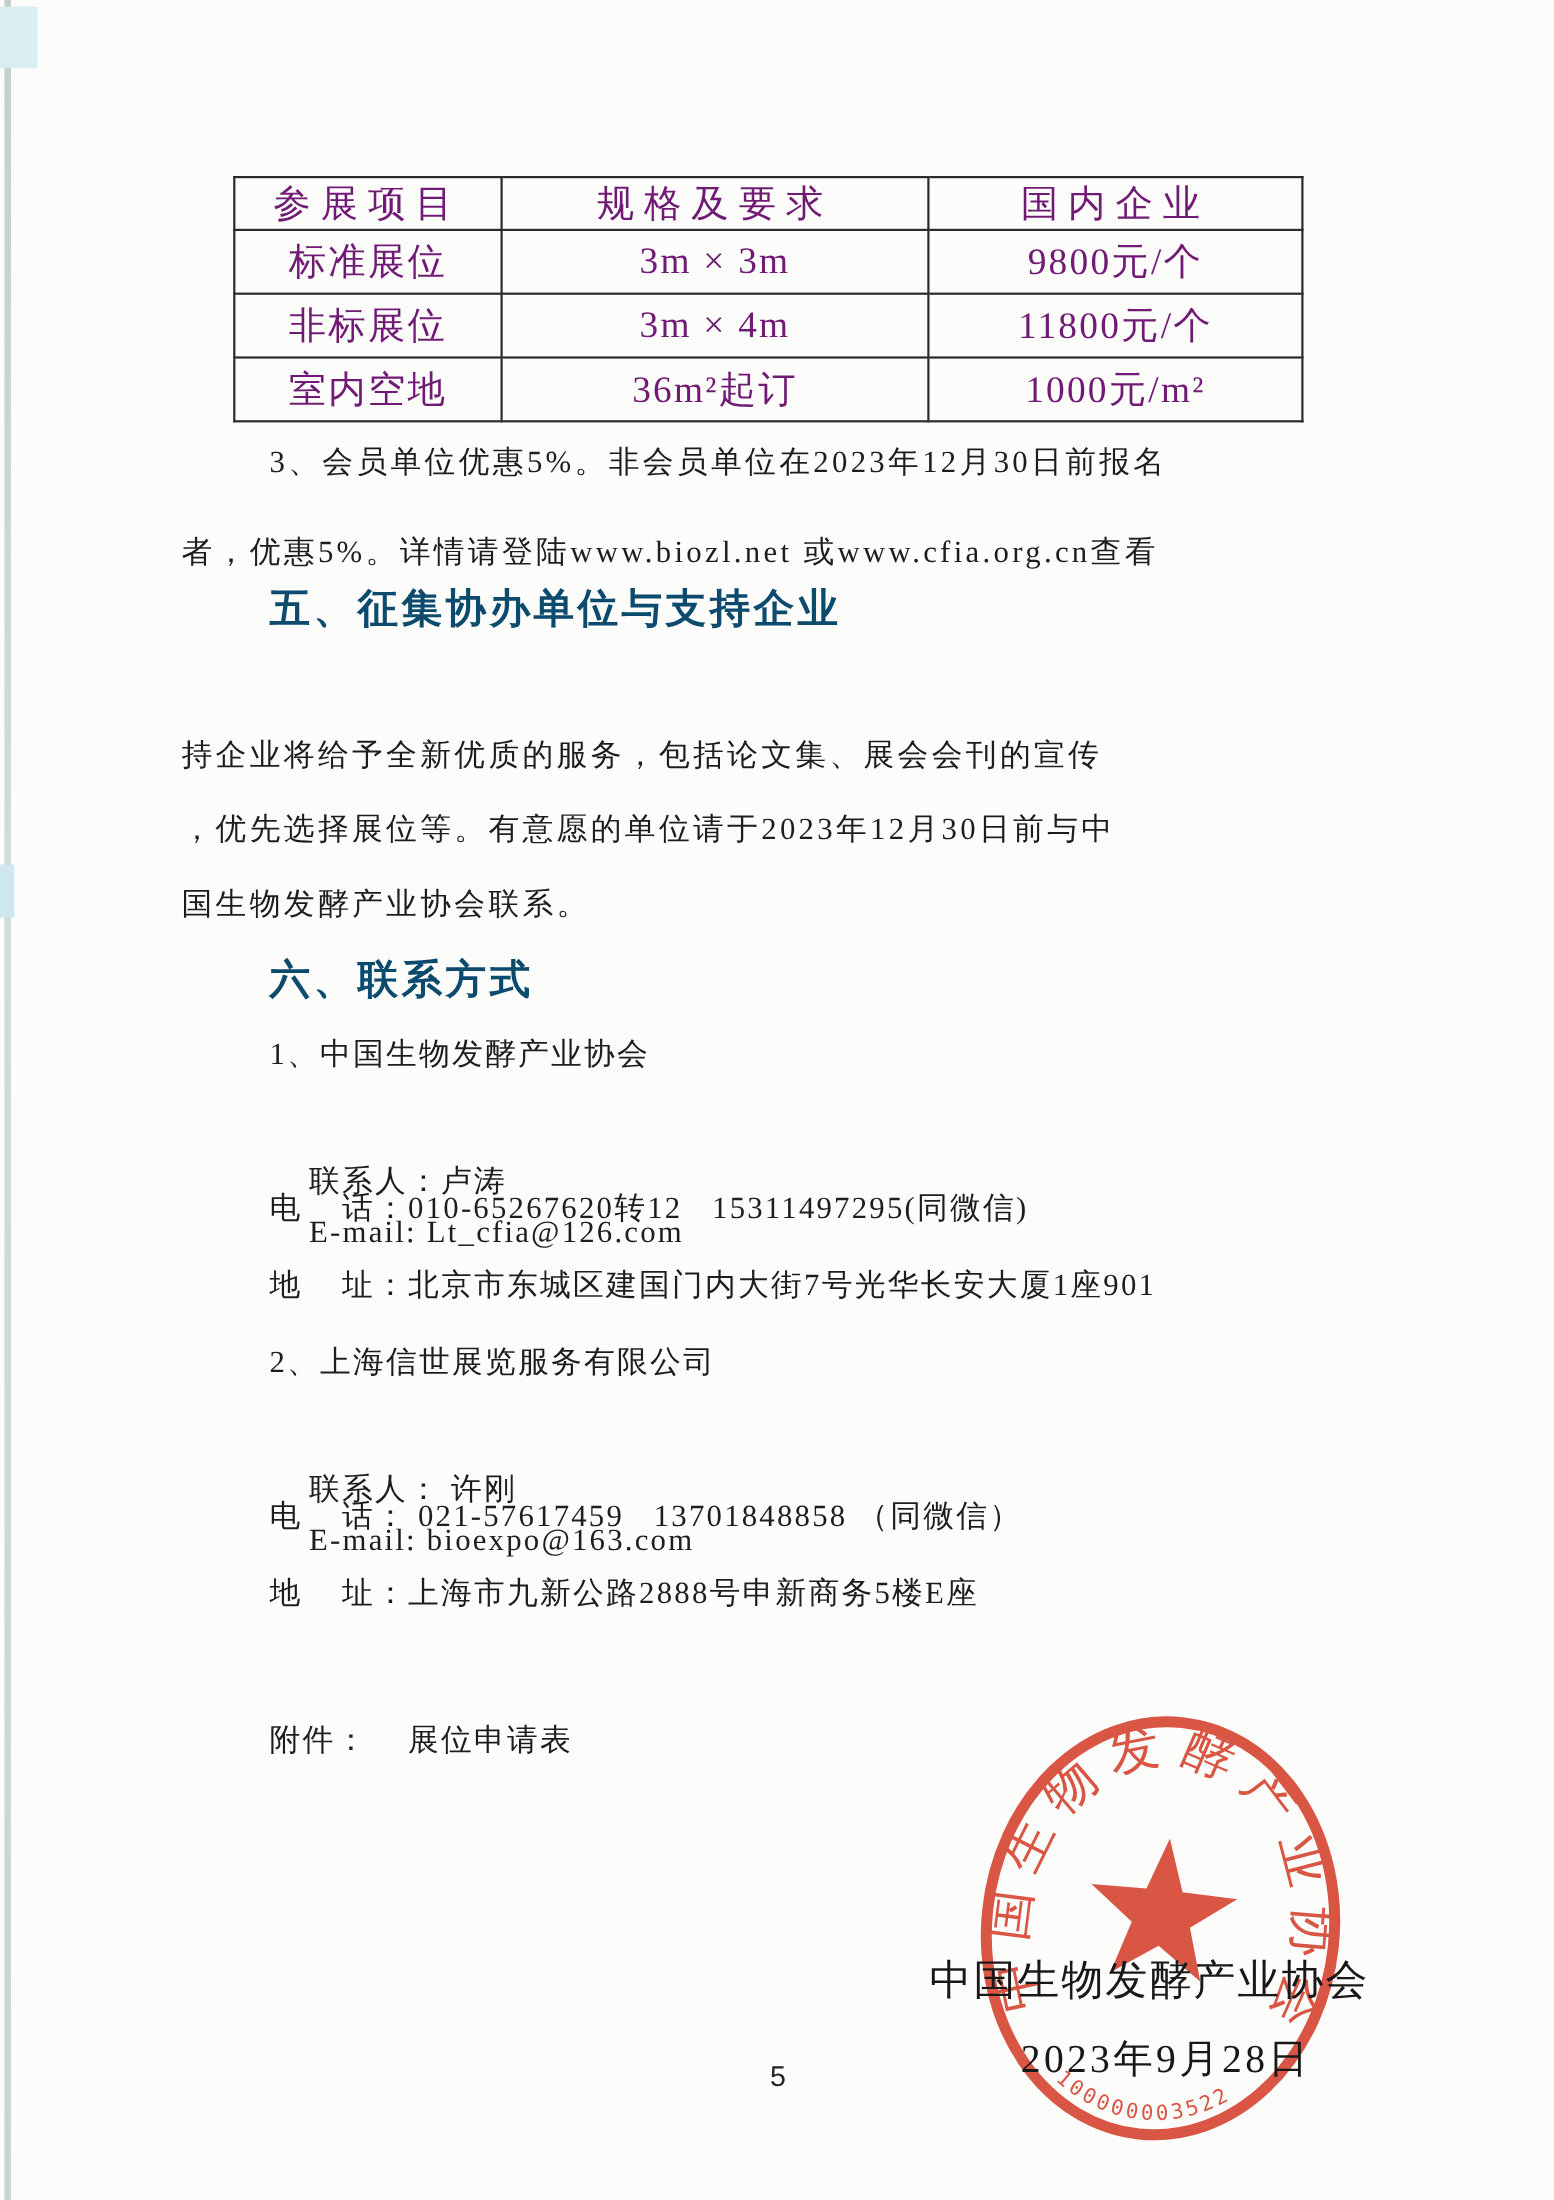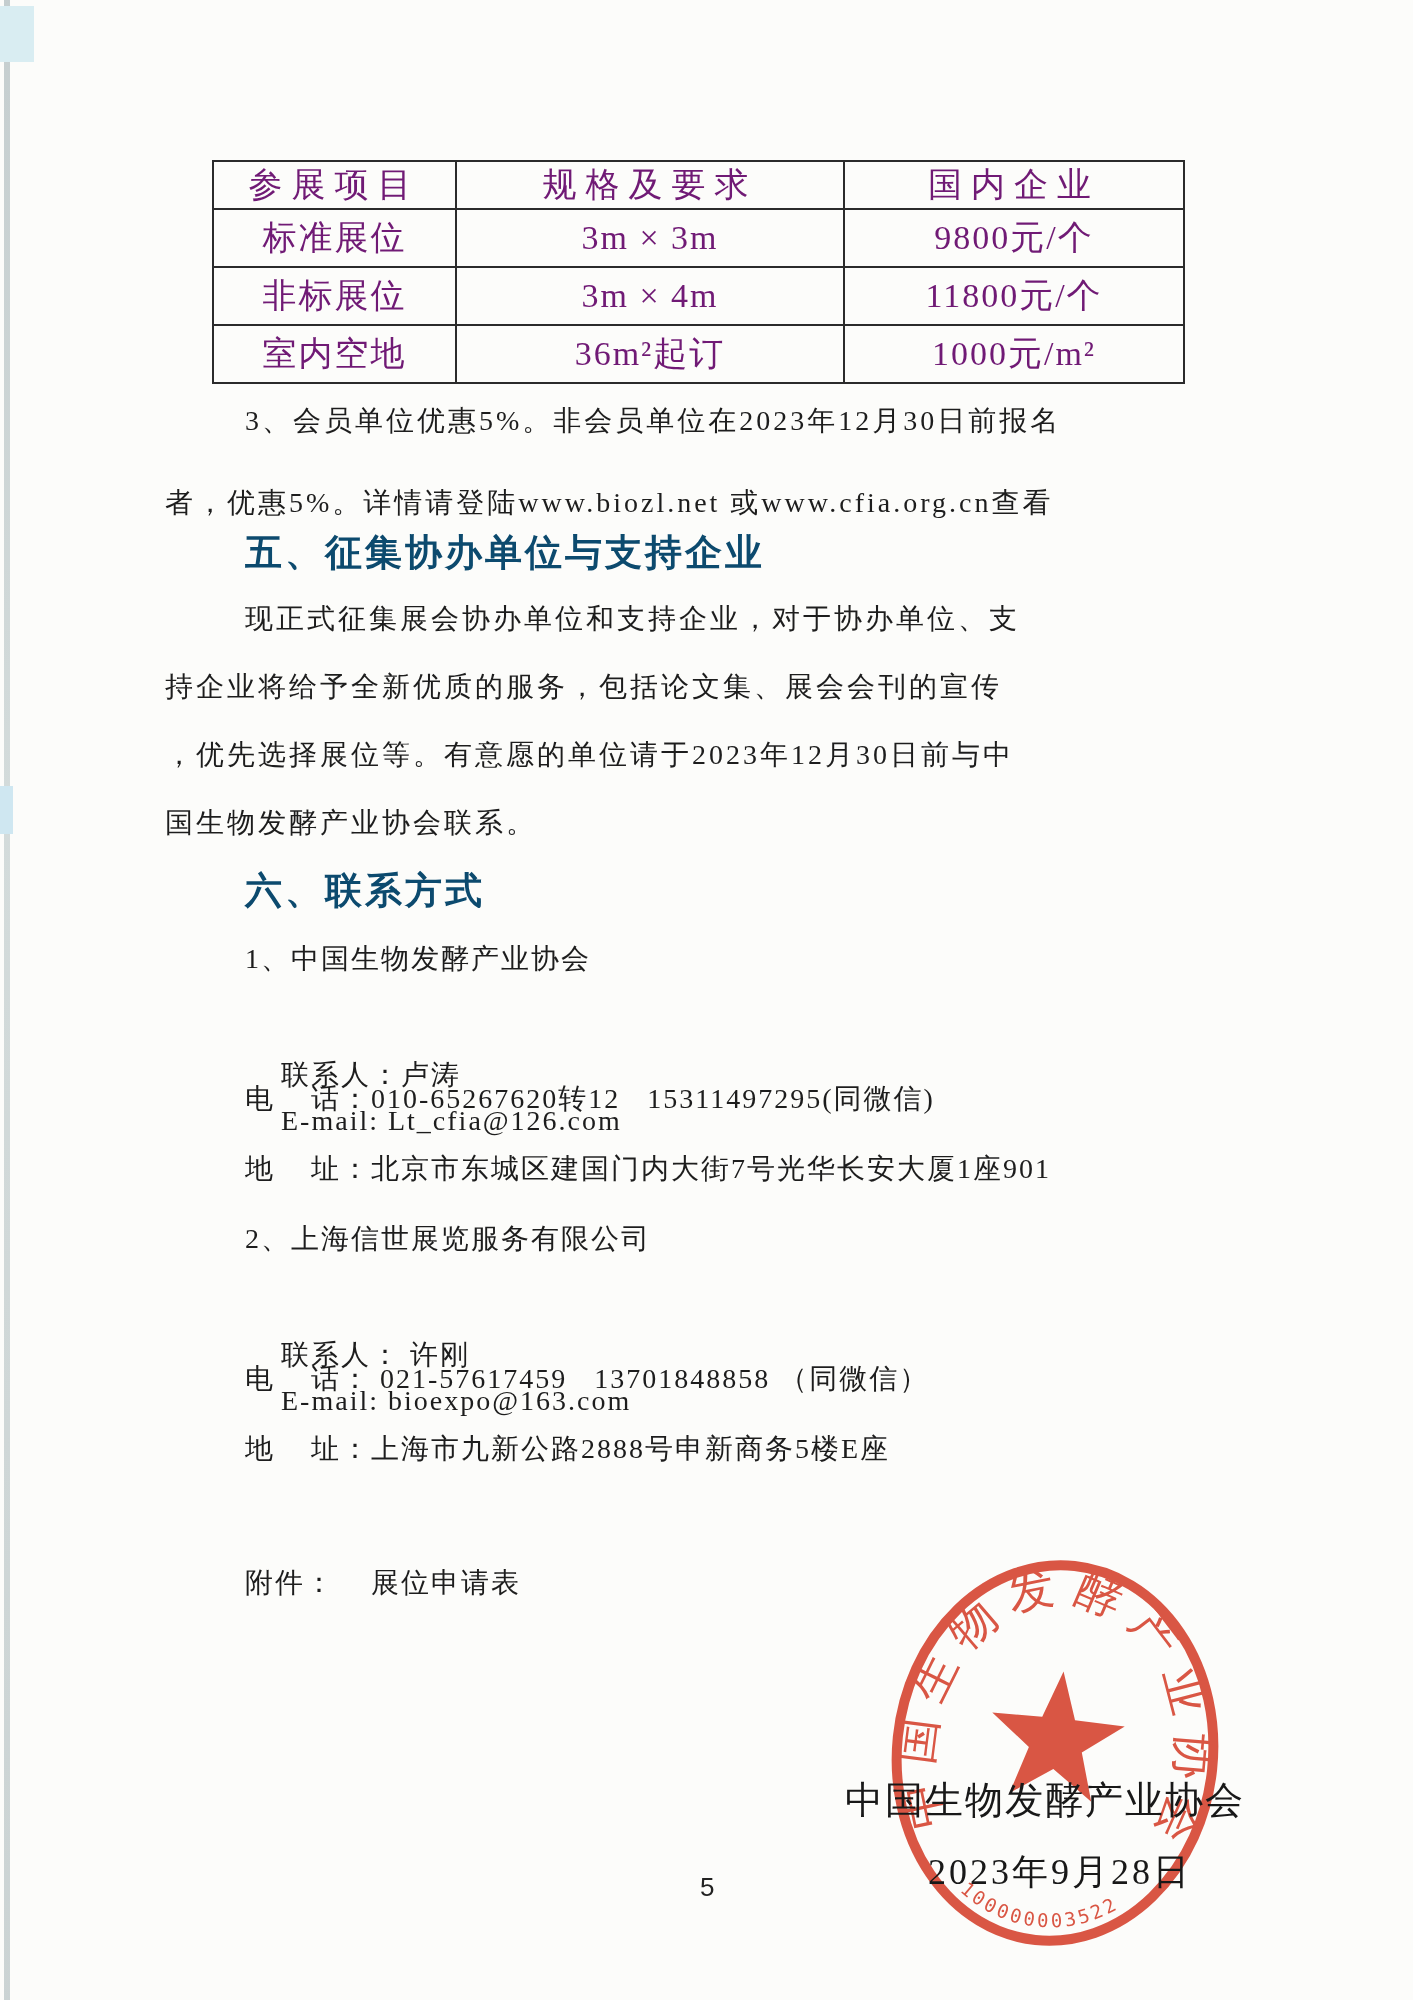--- a/index.html
+++ b/index.html
@@ -81,21 +81,20 @@
           <td class="spread">1000元/m²</td>
         </tr>
       </tbody>
     </table>
   </div>
 
   <div class="abs line body-ls" style="left:245px;top:398px;">3、会员单位优惠5%。非会员单位在2023年12月30日前报名</div>
   <div class="abs line body-ls" style="left:165px;top:480px;">者，优惠5%。详情请登陆www.biozl.net 或www.cfia.org.cn查看</div>
 
   <div class="abs heading" style="left:245px;top:528px;">五、征集协办单位与支持企业</div>
-  <div class="abs line body-ls" style="left:245px;top:596px;">现正式征集展会协办单位和支持企业，对于协办单位、支</div>
   <div class="abs line body-ls" style="left:165px;top:664px;">持企业将给予全新优质的服务，包括论文集、展会会刊的宣传</div>
   <div class="abs line body-ls" style="left:165px;top:732px;">，优先选择展位等。有意愿的单位请于2023年12月30日前与中</div>
   <div class="abs line body-ls" style="left:165px;top:800px;">国生物发酵产业协会联系。</div>
 
   <div class="abs heading" style="left:245px;top:866px;">六、联系方式</div>
 
   <div class="abs line" style="left:245px;top:936px;">1、中国生物发酵产业协会</div>
   <div class="abs line contact-row" style="left:245px;top:1006px;">
     <span class="person">联系人：卢涛</span>
     <span>E-mail: Lt_cfia@126.com</span>

